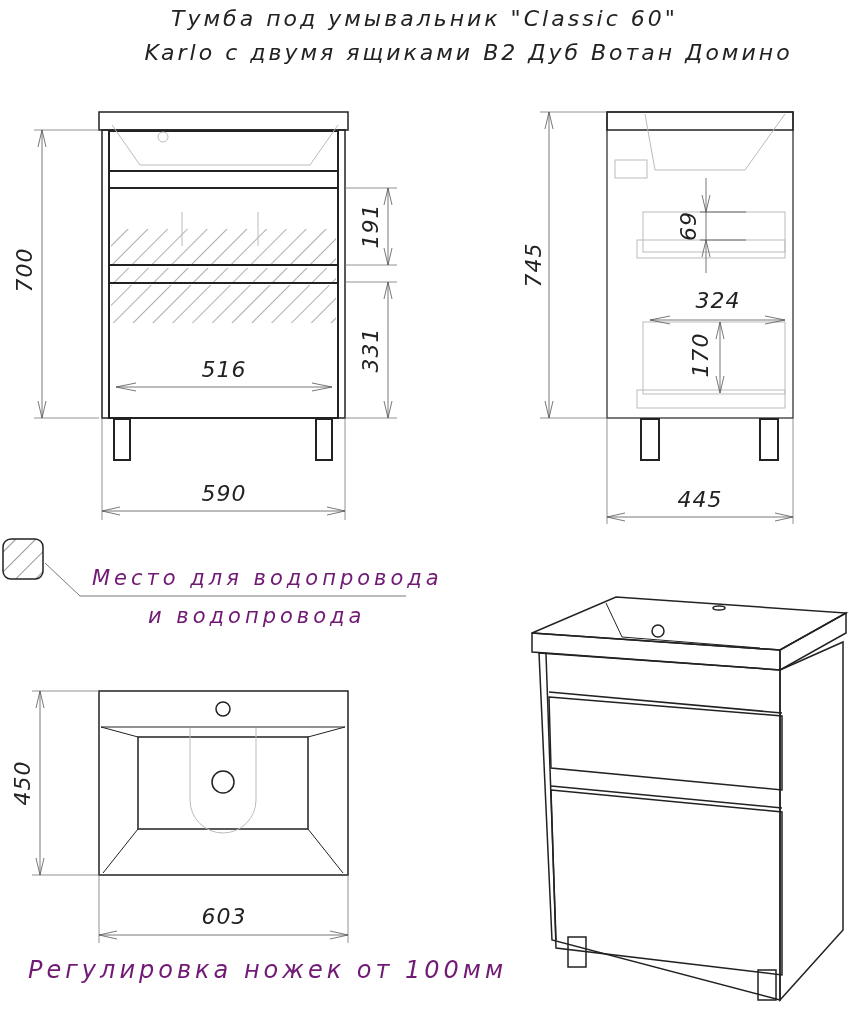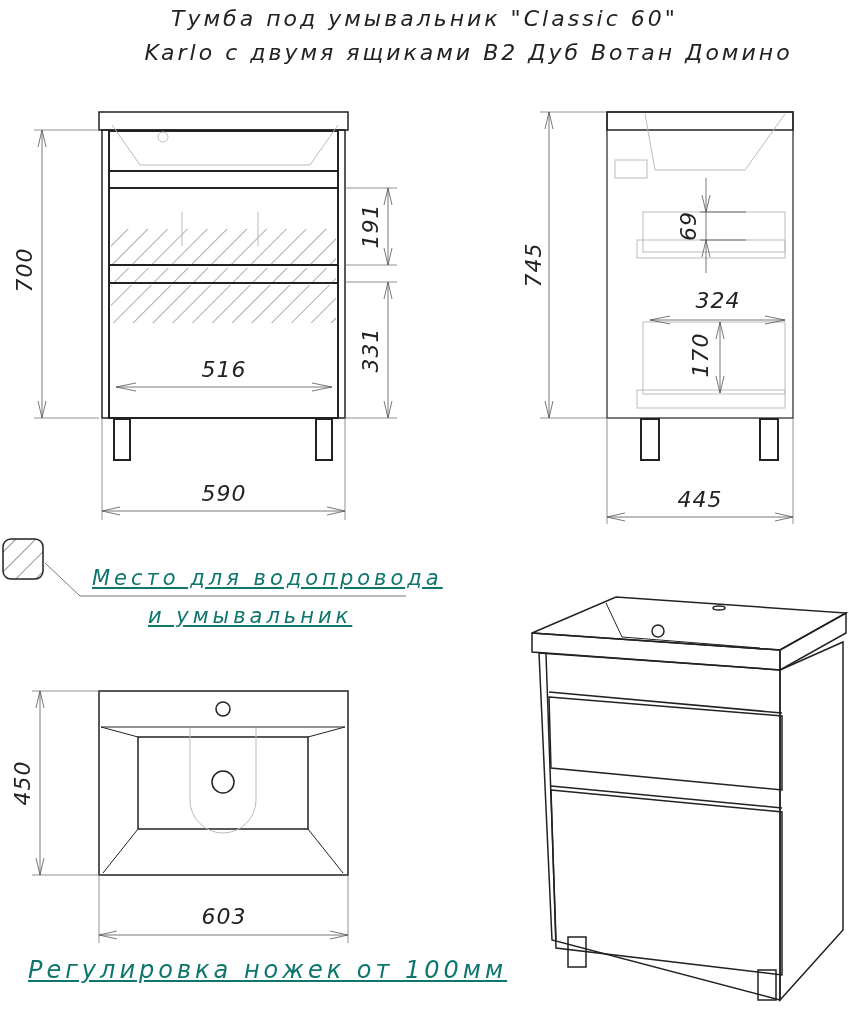--- a/index.html
+++ b/index.html
@@ -2,21 +2,21 @@
 <html><head>
 <meta charset="utf-8">
 <style>
   html,body{margin:0;padding:0;background:#ffffff;}
   body{width:849px;height:1014px;position:relative;overflow:hidden;font-family:"DejaVu Sans",sans-serif;}
   .title{position:absolute;left:0;width:849px;text-align:center;font-style:italic;font-size:22px;letter-spacing:3px;color:#222;font-family:"DejaVu Sans",sans-serif;font-weight:normal;}
   .t1{top:6px;}
   .t2{top:40px;padding-left:44px;}
   svg{position:absolute;left:0;top:0;}
   .dim{font-family:"DejaVu Sans",sans-serif;font-style:italic;font-size:22px;fill:#222;letter-spacing:1px;}
-  .note{position:absolute;font-style:italic;font-size:21px;letter-spacing:4px;color:#0f766e;font-family:"DejaVu Sans",sans-serif;text-decoration:underline;}
+  .note{position:absolute;font-style:italic;font-size:21px;letter-spacing:4px;color:#701a75;font-family:"DejaVu Sans",sans-serif;}
 </style>
 </head>
 <body>
 
 <div class="title t1">Тумба под умывальник "Classic 60"</div>
 <div class="title t2">Karlo с двумя ящиками В2 Дуб Вотан Домино</div>
 
 <svg width="849" height="1014" viewBox="0 0 849 1014">
   <defs>
     <pattern id="hatch" patternUnits="userSpaceOnUse" width="14" height="14" patternTransform="rotate(45)">
@@ -170,14 +170,14 @@
     <polygon points="549,697 782,716 782,790 551,768"></polygon>
     <polygon points="551,790 782,812 782,975 556,948"></polygon>
     <line x1="549" y1="692" x2="782" y2="713"></line>
     <line x1="551" y1="786" x2="782" y2="808"></line>
     <rect x="568" y="937" width="18" height="30"></rect>
     <rect x="758" y="970" width="18" height="30"></rect>
   </g>
 </svg>
 
 <div class="note" style="left:92px;top:566px;">Место для водопровода</div>
-<div class="note" style="left:148px;top:604px;">и умывальник</div>
+<div class="note" style="left:148px;top:604px;">и водопровода</div>
 <div class="note" style="left:28px;top:956px;font-size:24px;">Регулировка ножек от 100мм</div>
 
 </body></html>

